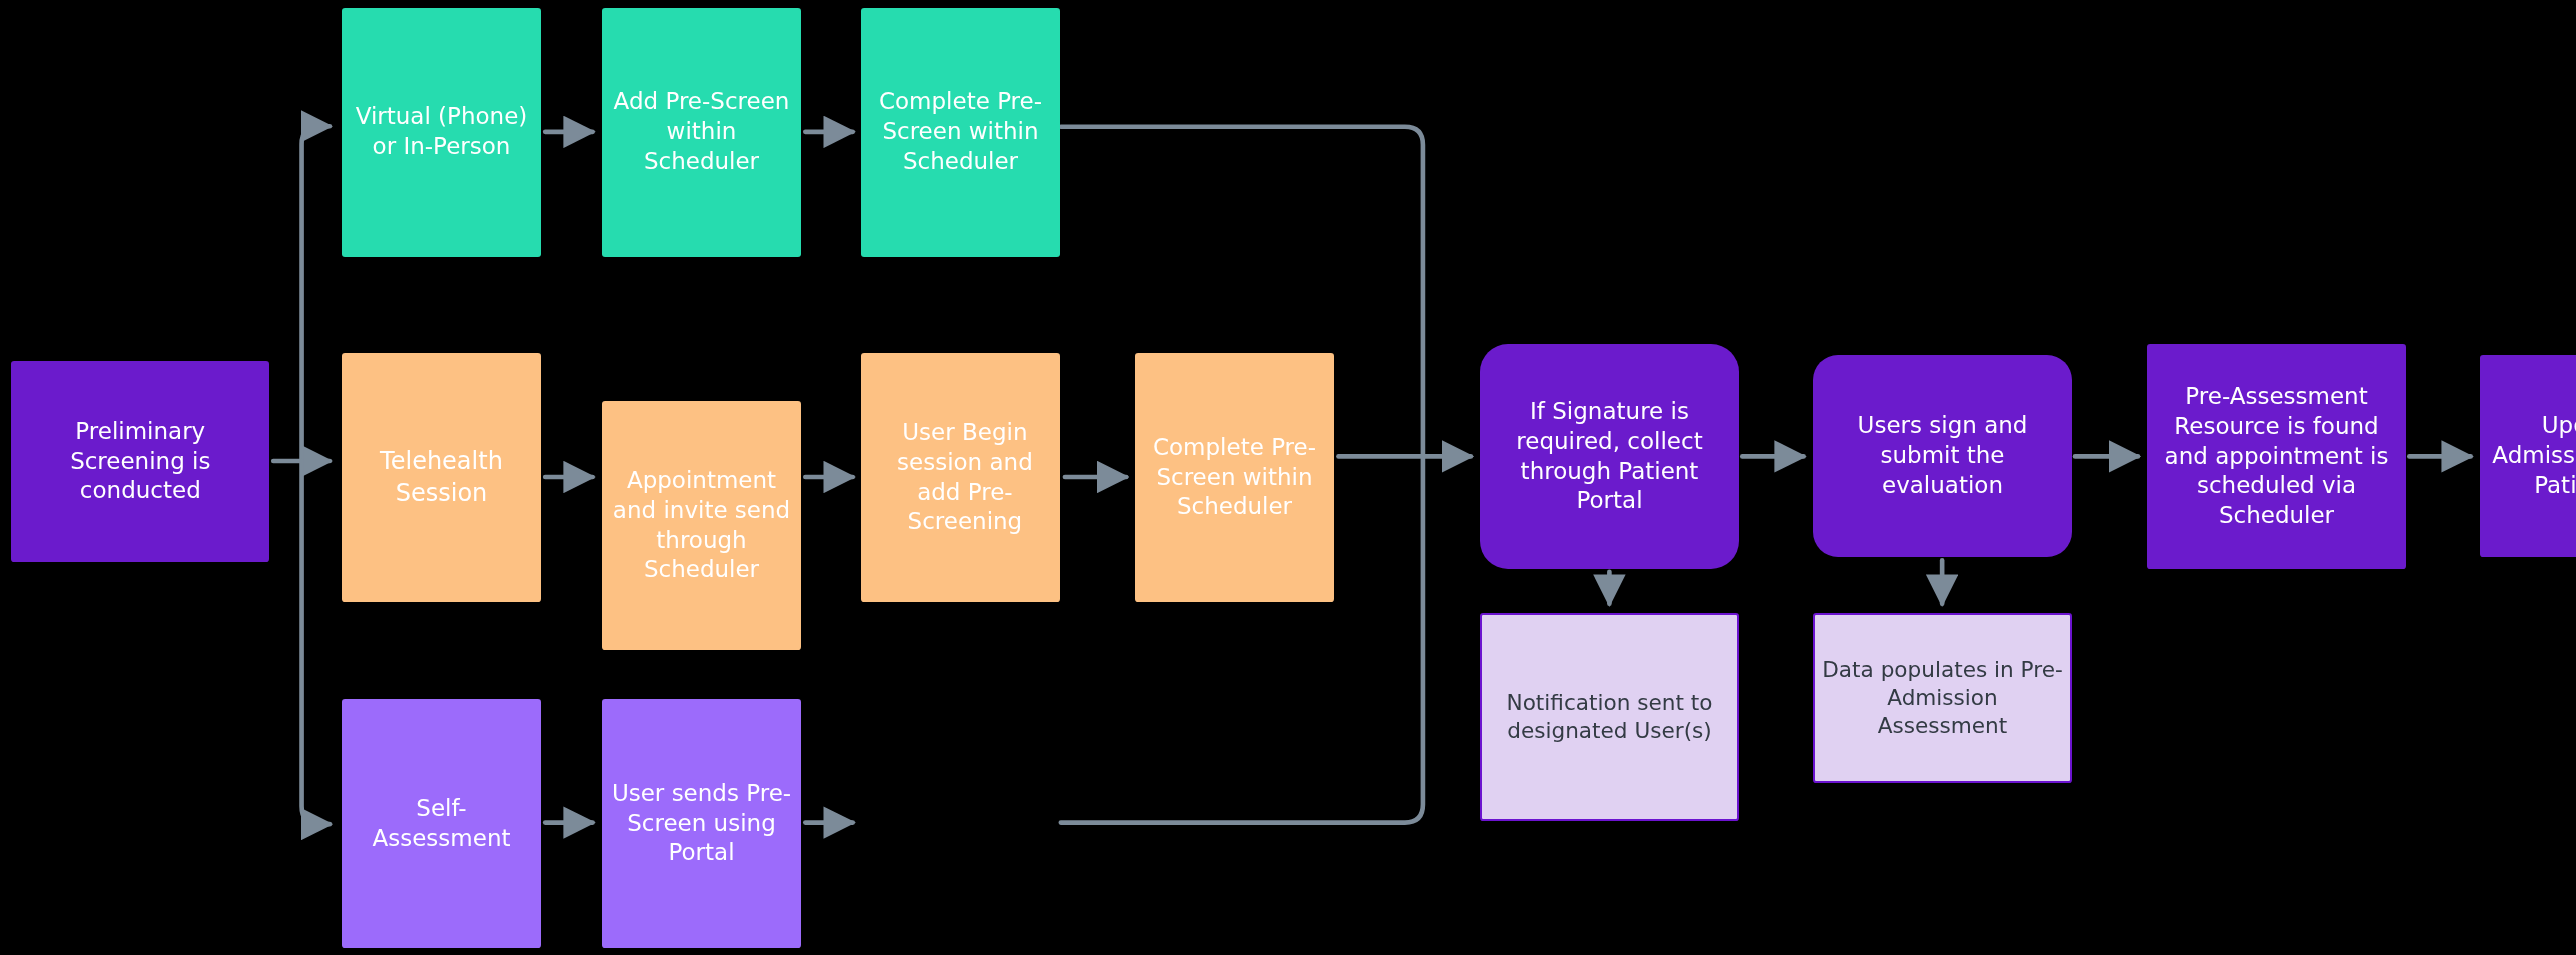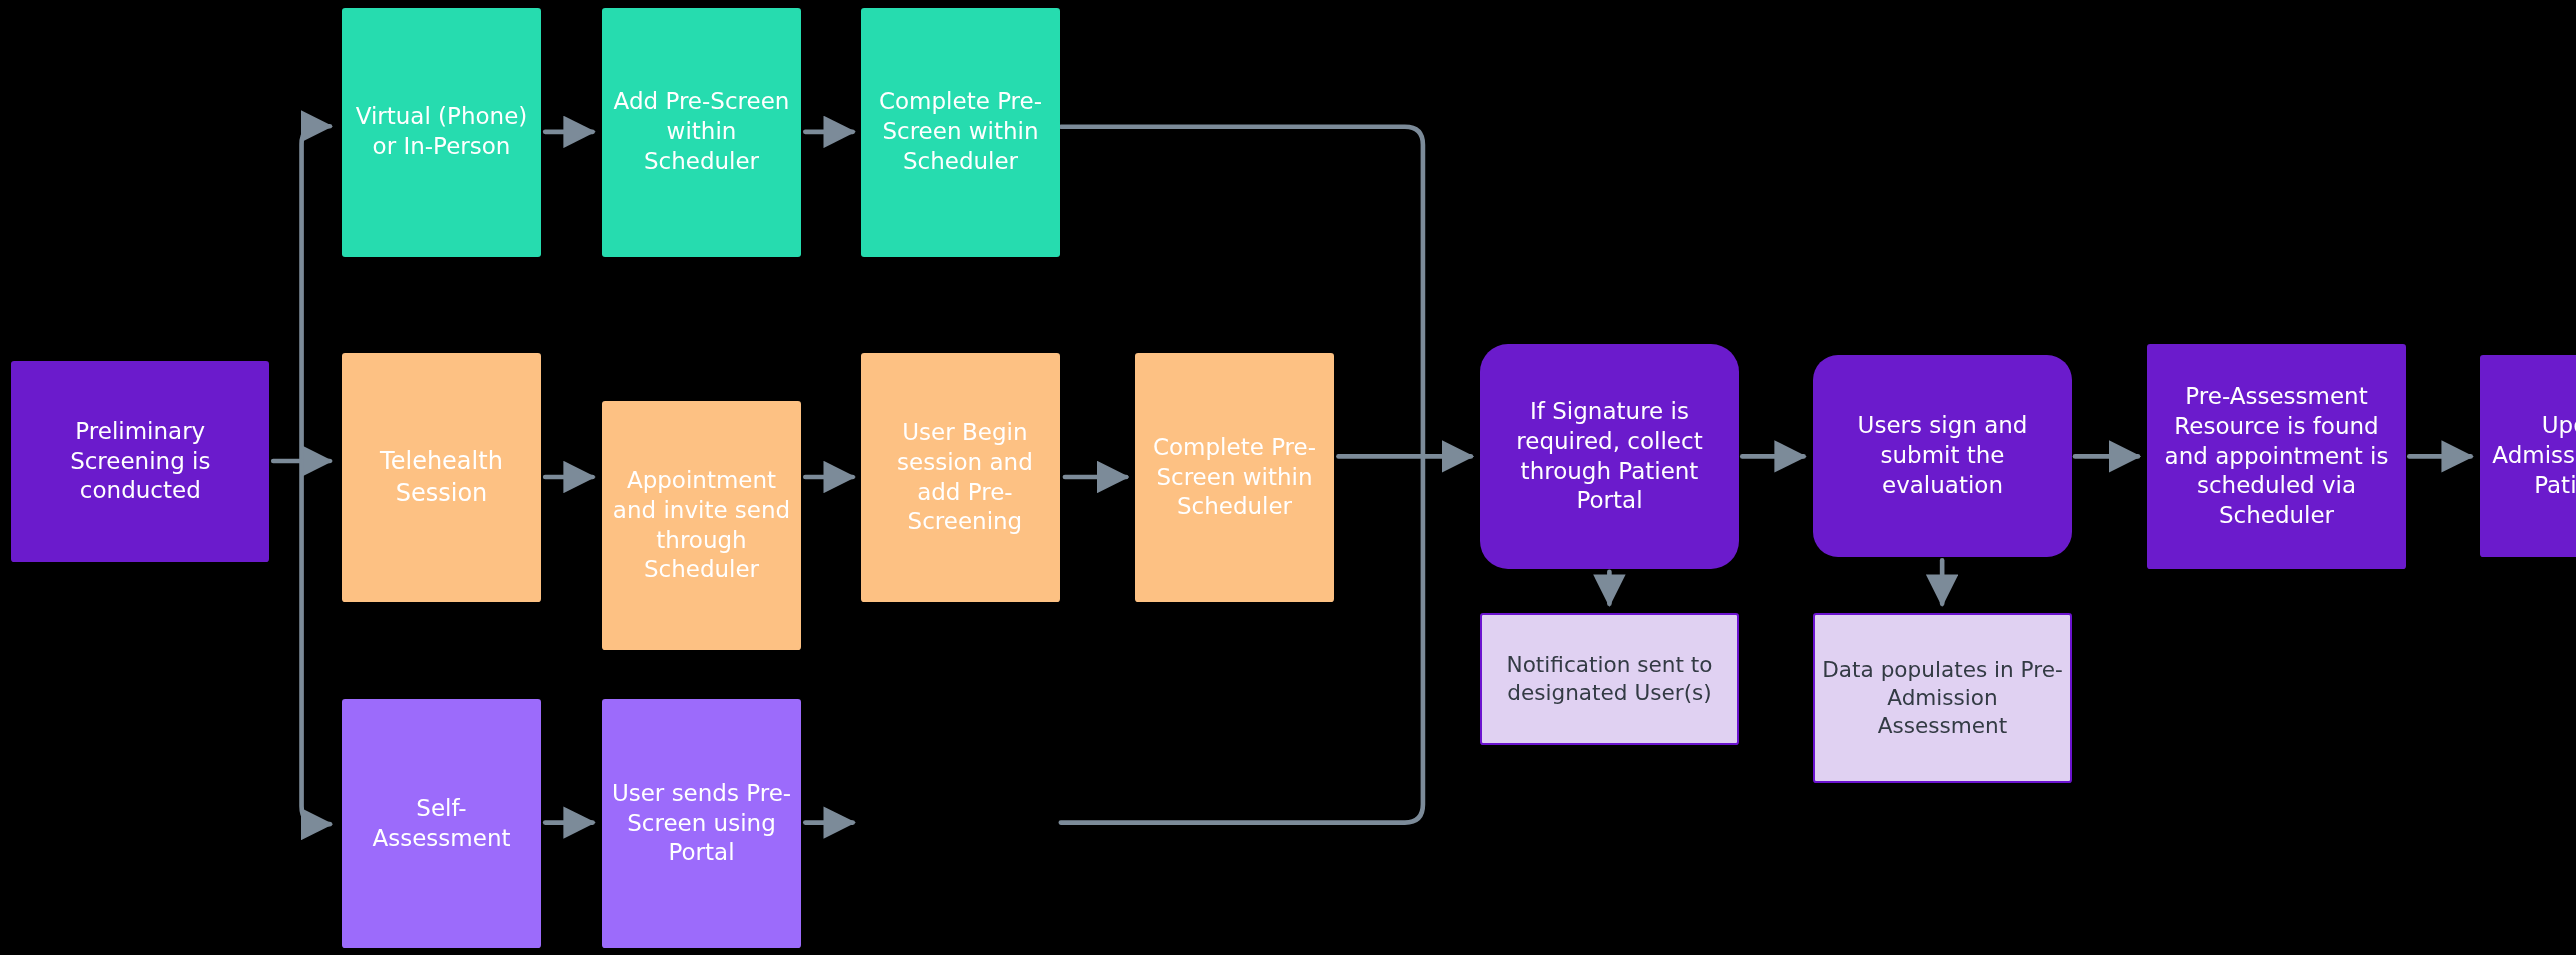--- a/index.html
+++ b/index.html
@@ -104,18 +104,18 @@
 
 
   <div class="node dkpurple" style="left:1480px; top:344px; width:259px; height:225px; font-size:23px;border-radius:28px;">If Signature is required, collect through Patient Portal</div>
 
   <div class="node dkpurple" style="left:1813px; top:355px; width:259px; height:202px; font-size:23px;border-radius:25px;">Users sign and submit the evaluation</div>
 
   <div class="node dkpurple" style="left:2147px; top:344px; width:259px; height:225px; font-size:23px;">Pre-Assessment Resource is found and appointment is scheduled via Scheduler</div>
 
   <div class="node dkpurple" style="left:2480px; top:355px; width:259px; height:202px; font-size:23px;">Update Pre-Admission Status on Patient Chart</div>
 
-  <div class="node lavender" style="left:1480px; top:613px; width:259px; height:132px; font-size:21.6px;">Notification sent to designated User(s)</div>
+  <div class="node lavender" style="left:1480px; top:613px; width:259px; height:208px; font-size:21.6px;">Notification sent to designated User(s)</div>
 
   <div class="node lavender" style="left:1813px; top:613px; width:259px; height:170px; font-size:21.6px;">Data populates in Pre-Admission Assessment</div>
 
 </div>
 
 
 </body></html>

